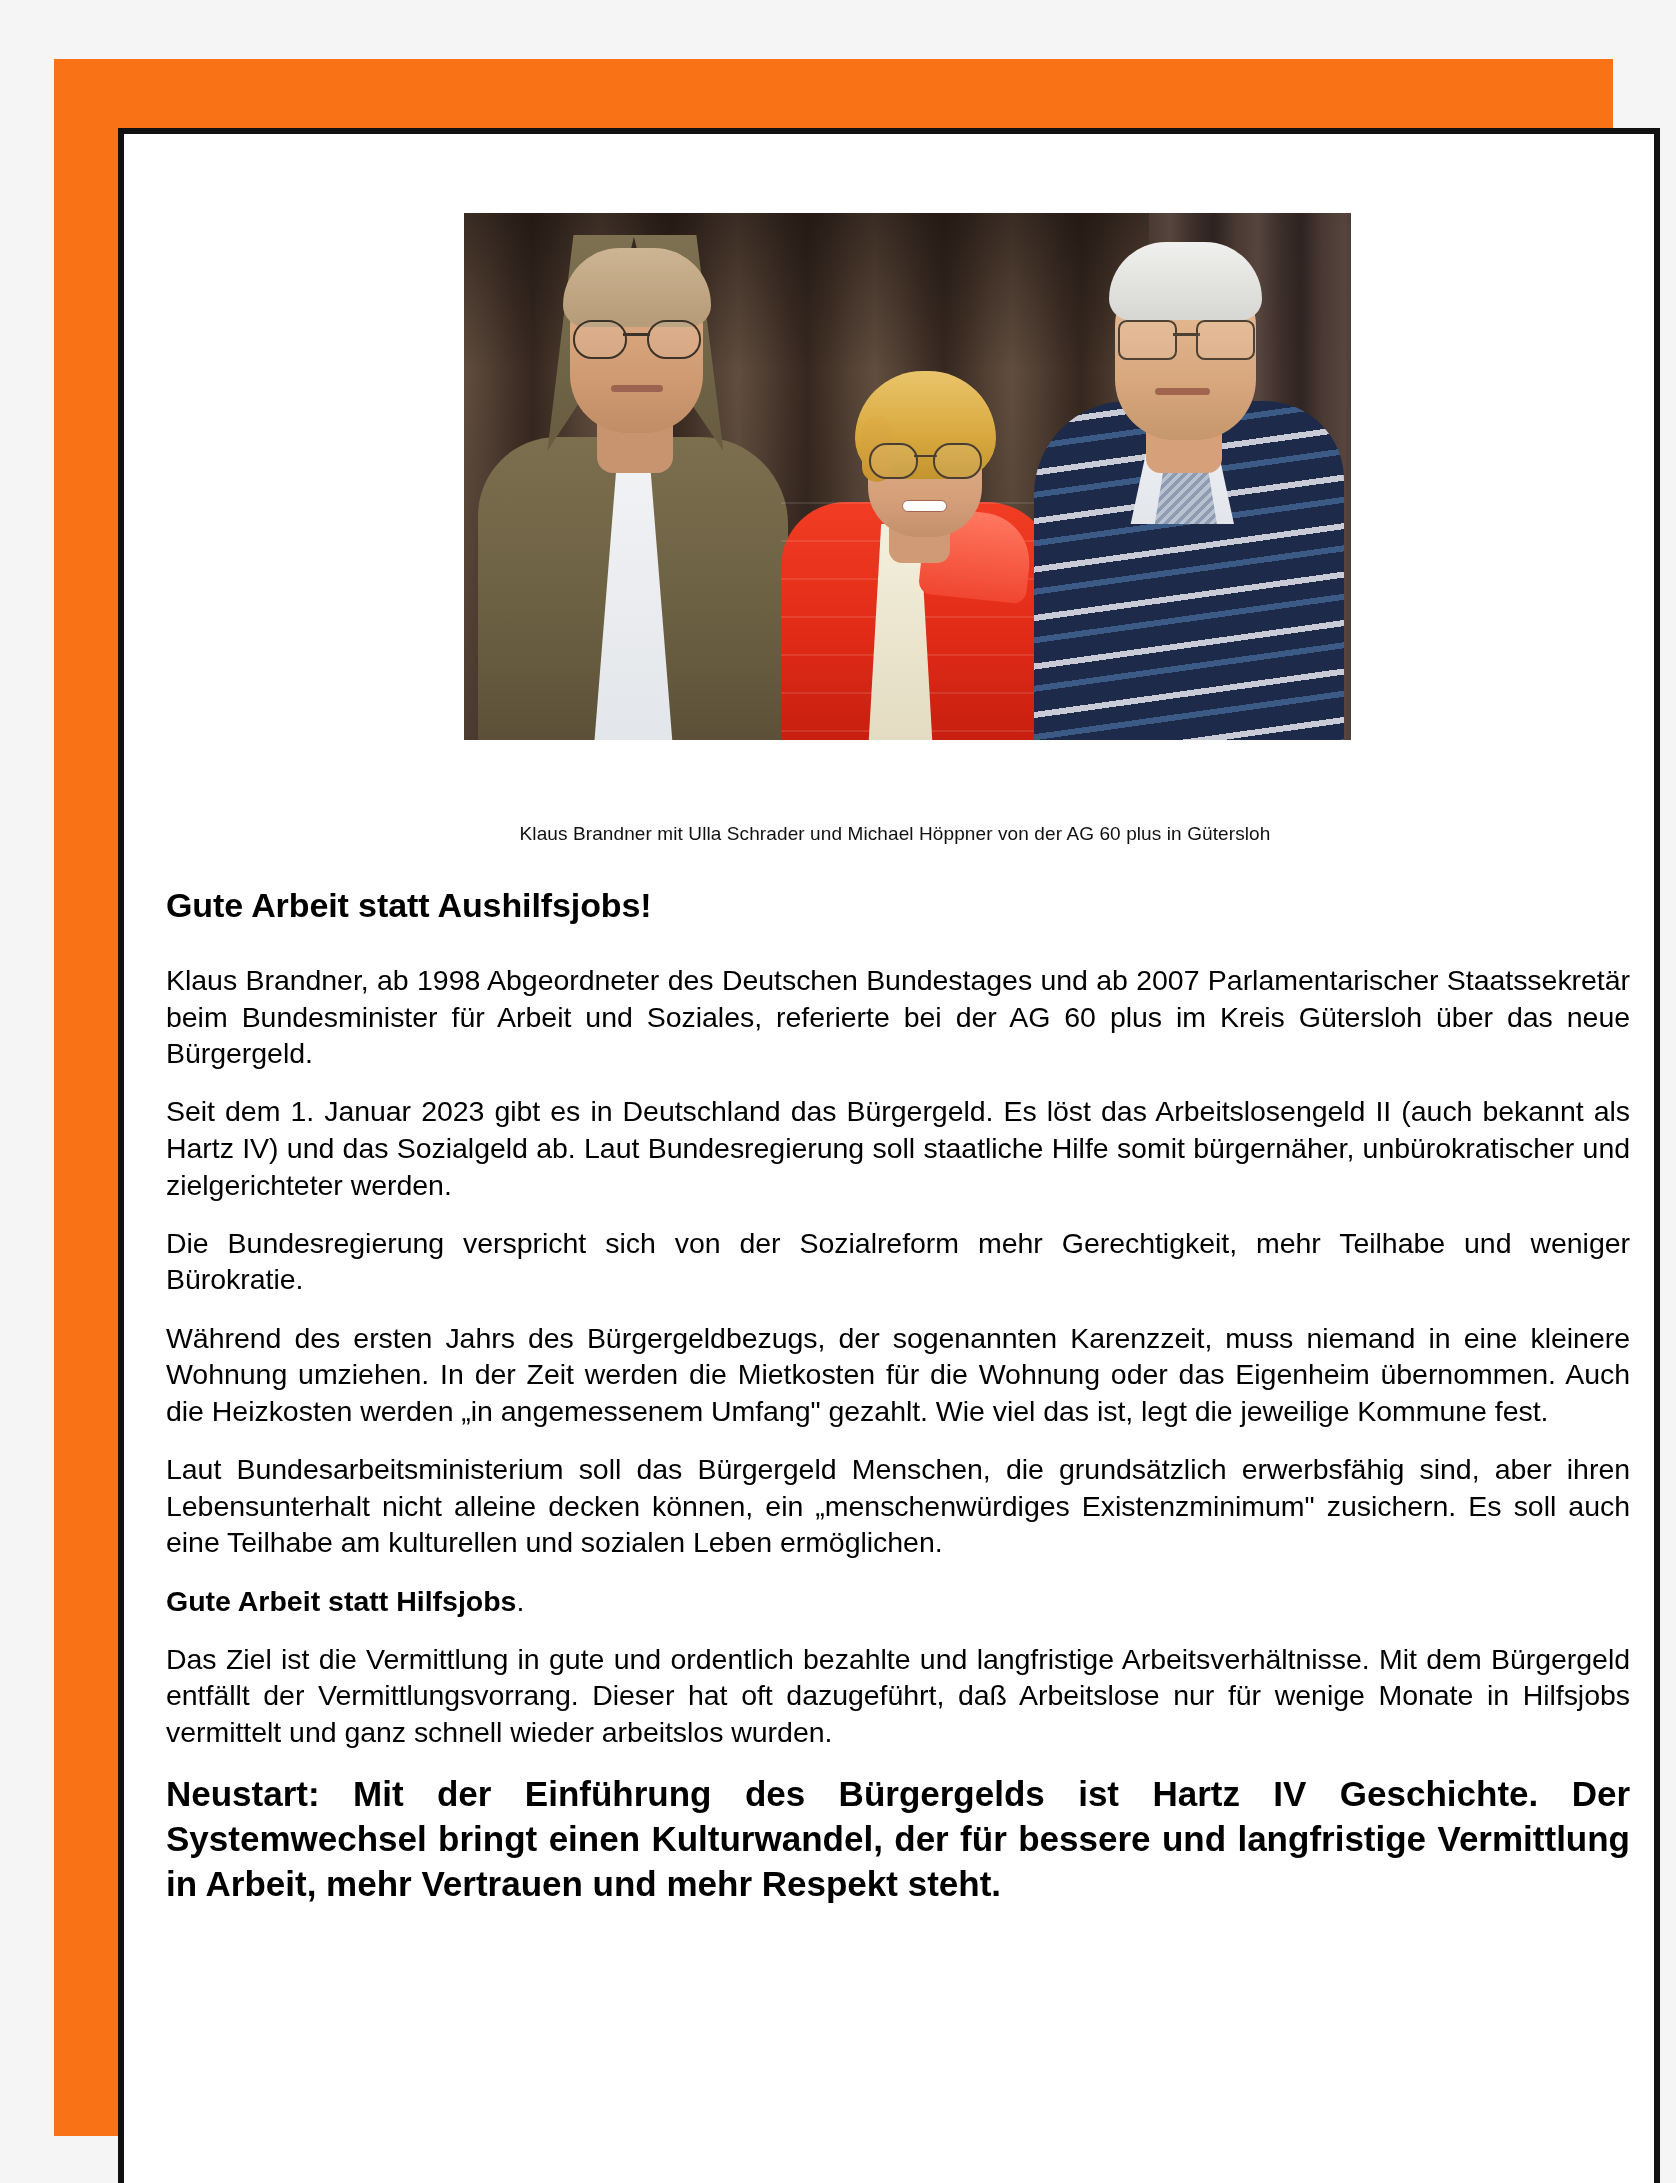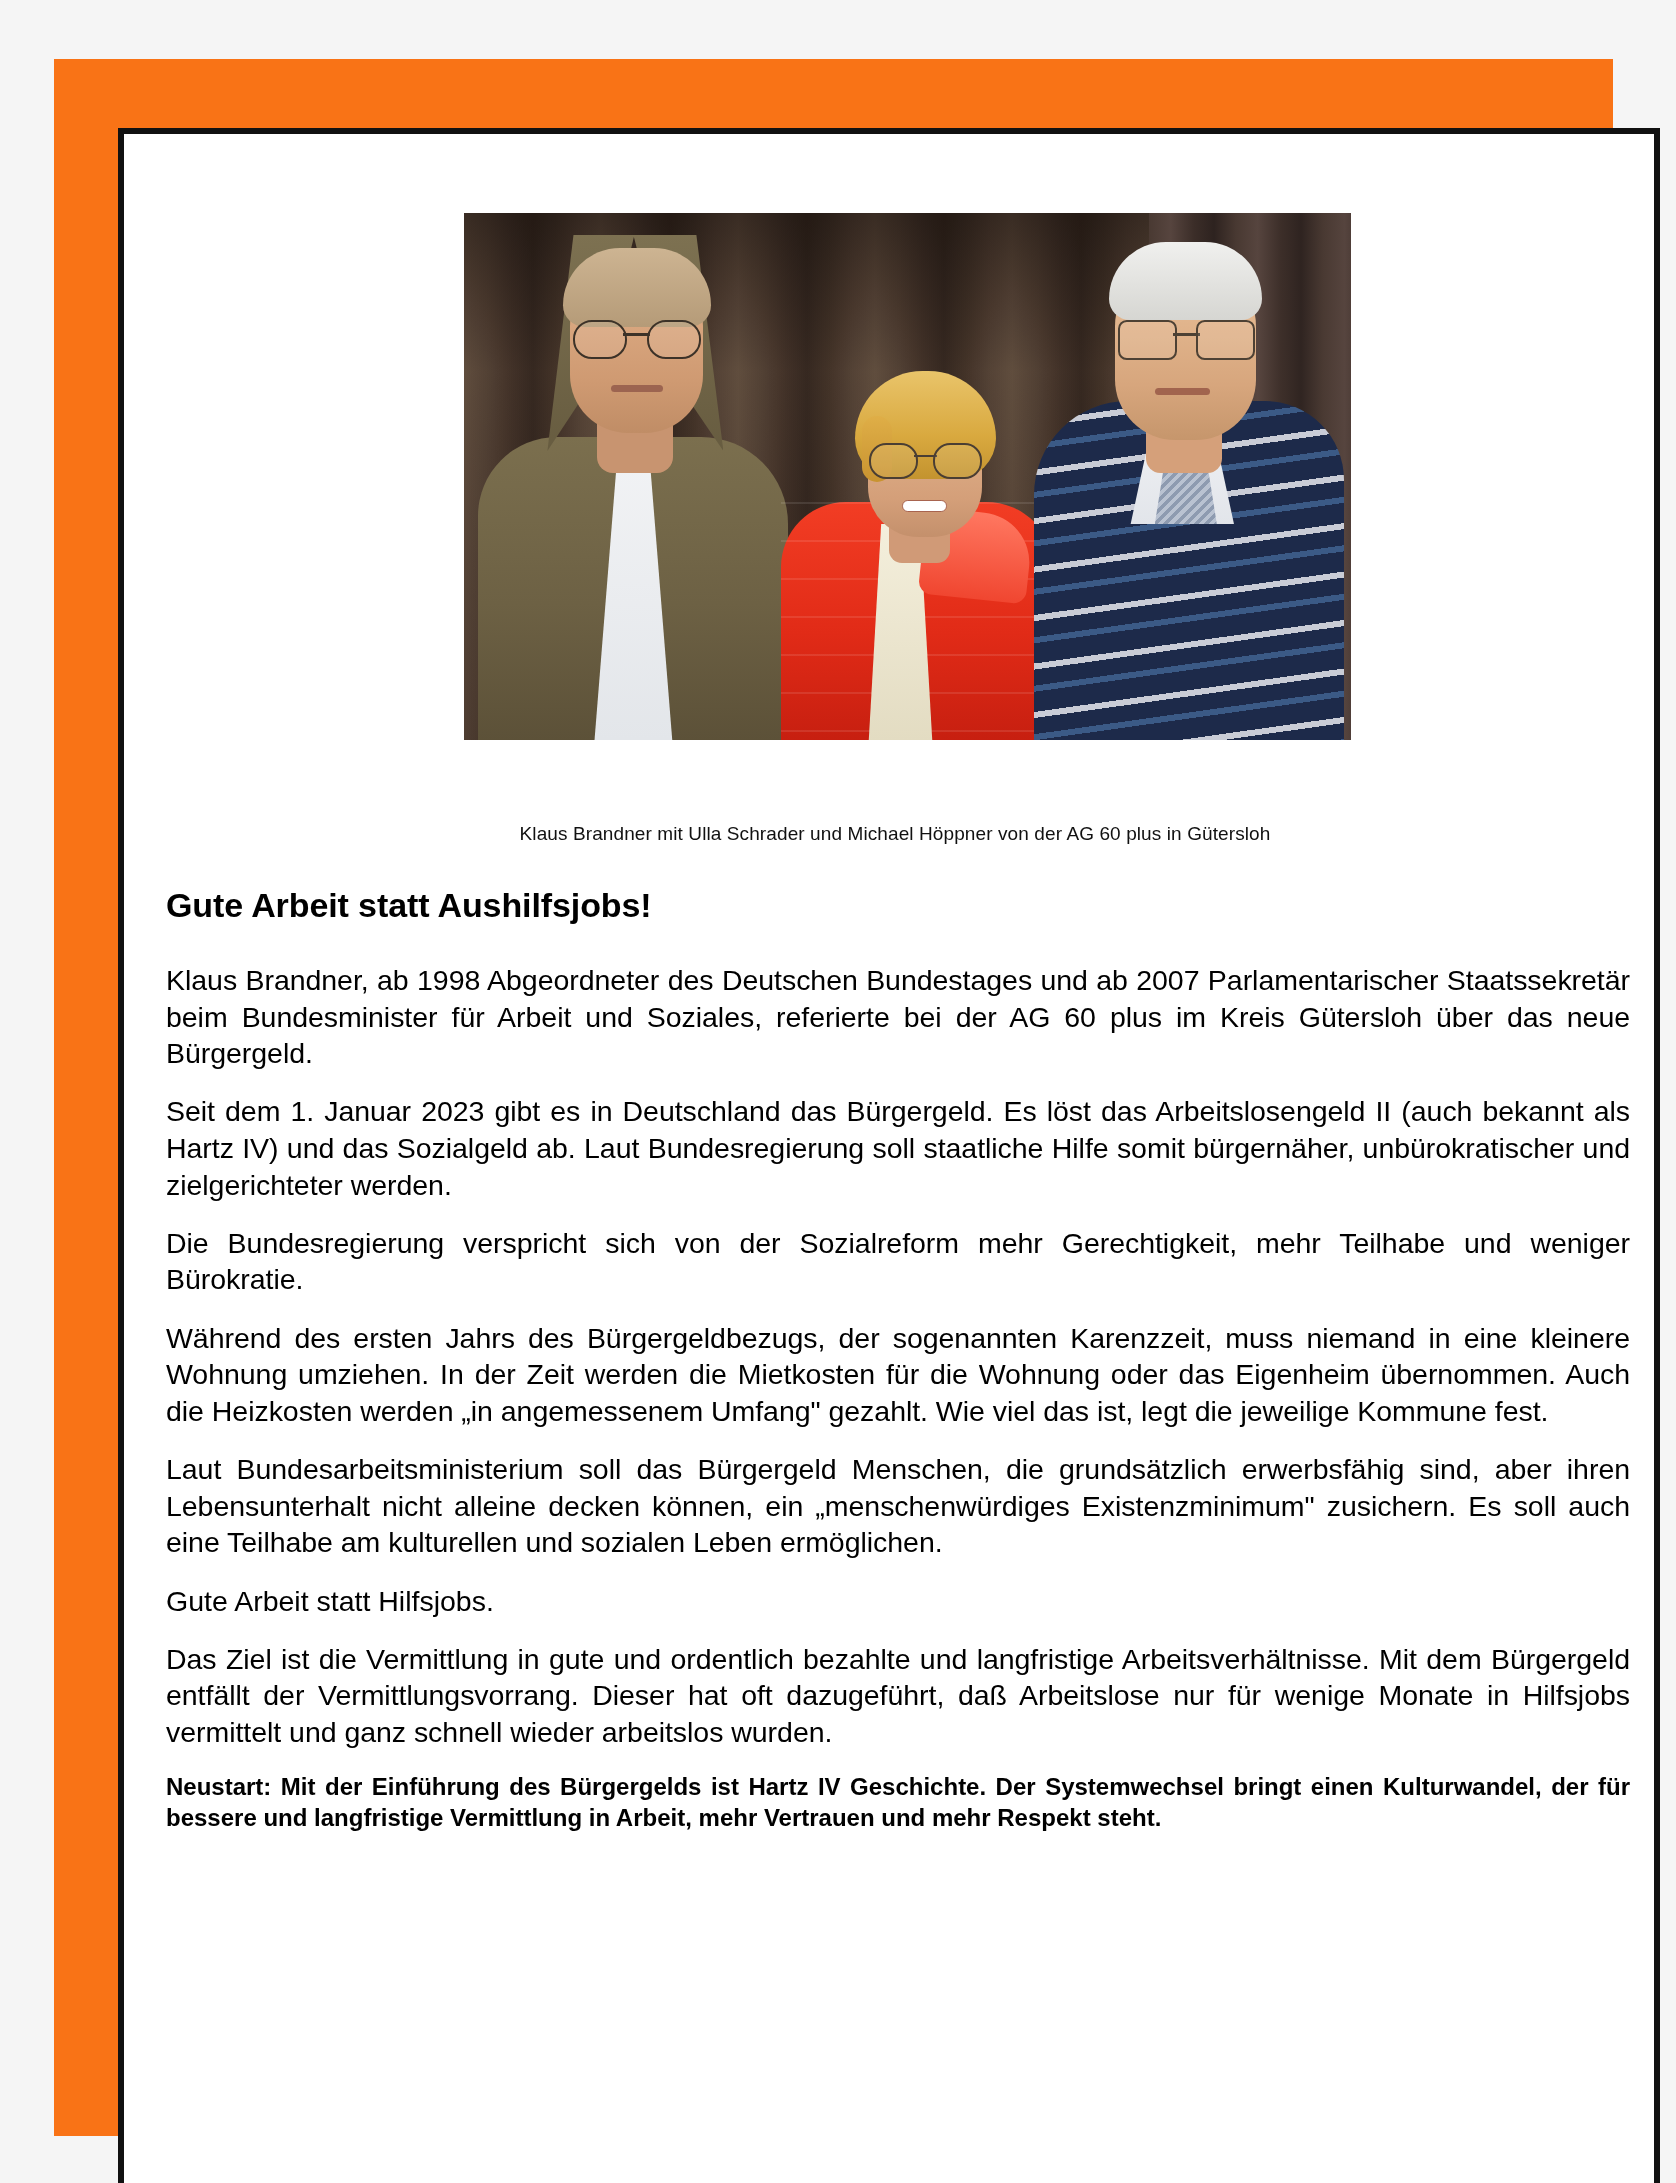--- a/index.html
+++ b/index.html
@@ -287,23 +287,23 @@
     letter-spacing: -0.04px;
     -webkit-hyphens: none;
     hyphens: none;
   }
   .subhead {
     font-size: 28.5px;
     line-height: 1.285;
     margin: 0 0 21.6px 0;
     color: #000;
   }
-  .subhead .b { font-weight: normal; }
+  .subhead .b { font-weight: bold; }
   .closing {
-    font-size: 24px;
+    font-size: 35px;
     line-height: 1.285;
     font-weight: bold;
     color: #000;
     margin: 0;
     text-align: justify;
   }
 </style>
 </head>
 <body>
 

